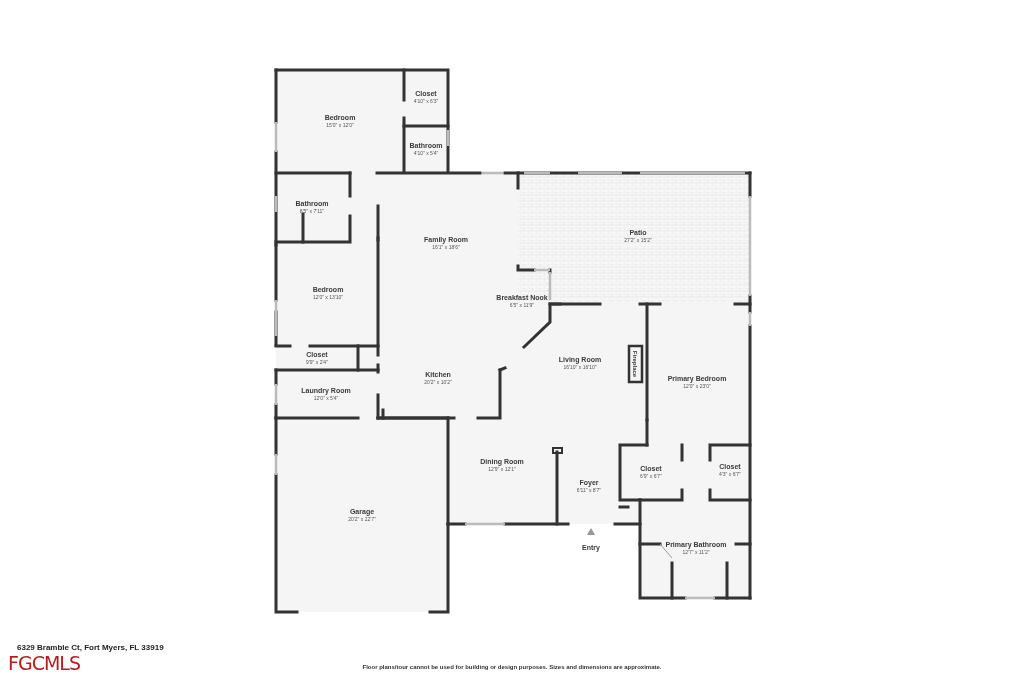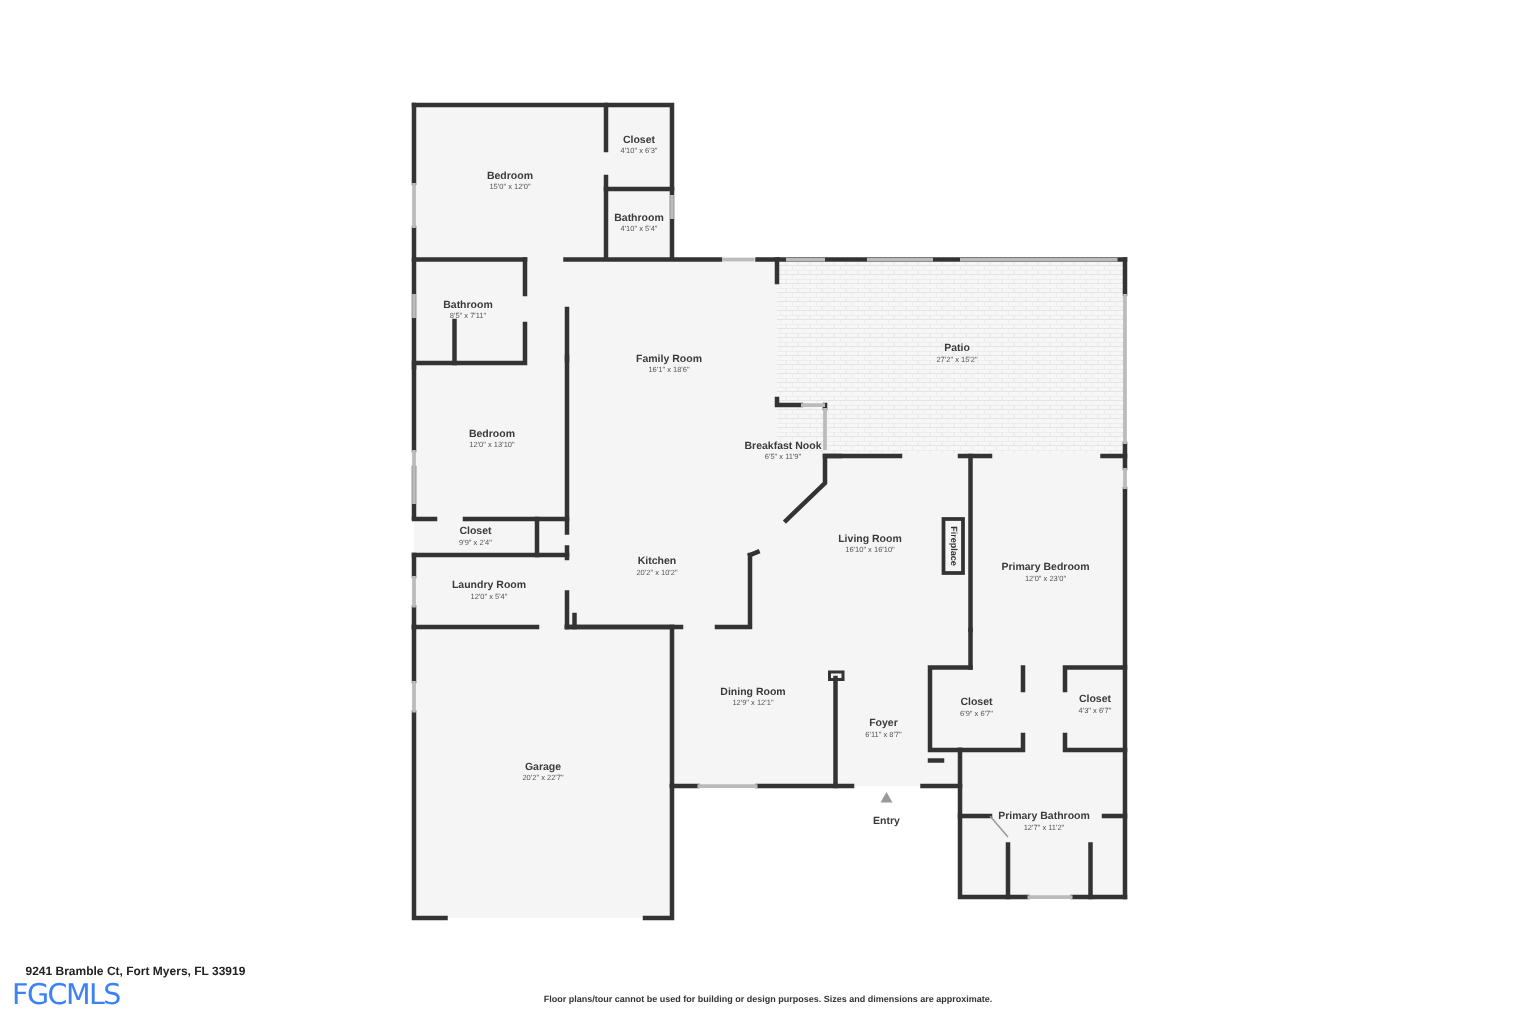--- a/index.html
+++ b/index.html
@@ -5,21 +5,21 @@
   html, body { margin:0; padding:0; background:#ffffff; }
   body { width:1024px; height:682px; position:relative; overflow:hidden; font-family:"Liberation Sans", sans-serif; }
   #plan { position:absolute; left:0; top:0; width:1024px; height:682px; }
   .room-label { position:absolute; text-align:center; transform:translate(-50%,-50%); color:#3a3a3a; white-space:nowrap; }
   .room-name { font-size:7px; font-weight:bold; display:block; line-height:9px; }
   .room-dim { font-size:5px; display:block; line-height:7px; color:#555; }
   .fireplace-label { position:absolute; left:628px; top:346px; width:14px; height:36px; display:flex; align-items:center; justify-content:center; }
   .fireplace-label span { transform:rotate(90deg); font-size:6px; font-weight:bold; color:#333; white-space:nowrap; }
   .entry-label { position:absolute; left:591px; top:544px; transform:translateX(-50%); font-size:7px; font-weight:bold; color:#3a3a3a; }
   .address { position:absolute; left:17px; top:643px; font-size:8px; font-weight:bold; color:#222; }
-  .logo { position:absolute; left:8px; top:652px; font-size:19px; color:#3b82f6; letter-spacing:-1px; font-family:"DejaVu Sans", sans-serif; }
+  .logo { position:absolute; left:8px; top:652px; font-size:19px; color:#b91c1c; letter-spacing:-1px; font-family:"DejaVu Sans", sans-serif; }
   .disclaimer { position:absolute; left:512px; top:664px; transform:translateX(-50%); font-size:6px; font-weight:bold; color:#333; white-space:nowrap; }
 </style>
 </head>
 <body>
 
 <svg id="plan" viewBox="0 0 1024 682" xmlns="http://www.w3.org/2000/svg">
   <defs>
     <pattern id="patio-tiles" width="8" height="6" patternUnits="userSpaceOnUse">
       <rect width="8" height="6" fill="#f7f7f7"></rect>
       <path d="M0 0 H8 M0 3 H8 M4 0 V3 M0 3 V6" stroke="#e3e3e3" stroke-width="0.6"></path>
@@ -189,15 +189,15 @@
 <div class="room-label" style="left:362px;top:515px;">
   <span class="room-name">Garage</span>
   <span class="room-dim">20'2" x 22'7"</span>
 </div>
 
 <div class="fireplace-label">
   <span>Fireplace</span>
 </div>
 <div class="entry-label">Entry</div>
 
-<div class="address">9241 Bramble Ct, Fort Myers, FL 33919</div>
+<div class="address">6329 Bramble Ct, Fort Myers, FL 33919</div>
 <div class="logo">FGCMLS</div>
 <div class="disclaimer">Floor plans/tour cannot be used for building or design purposes. Sizes and dimensions are approximate.</div>
 
 </body></html>

